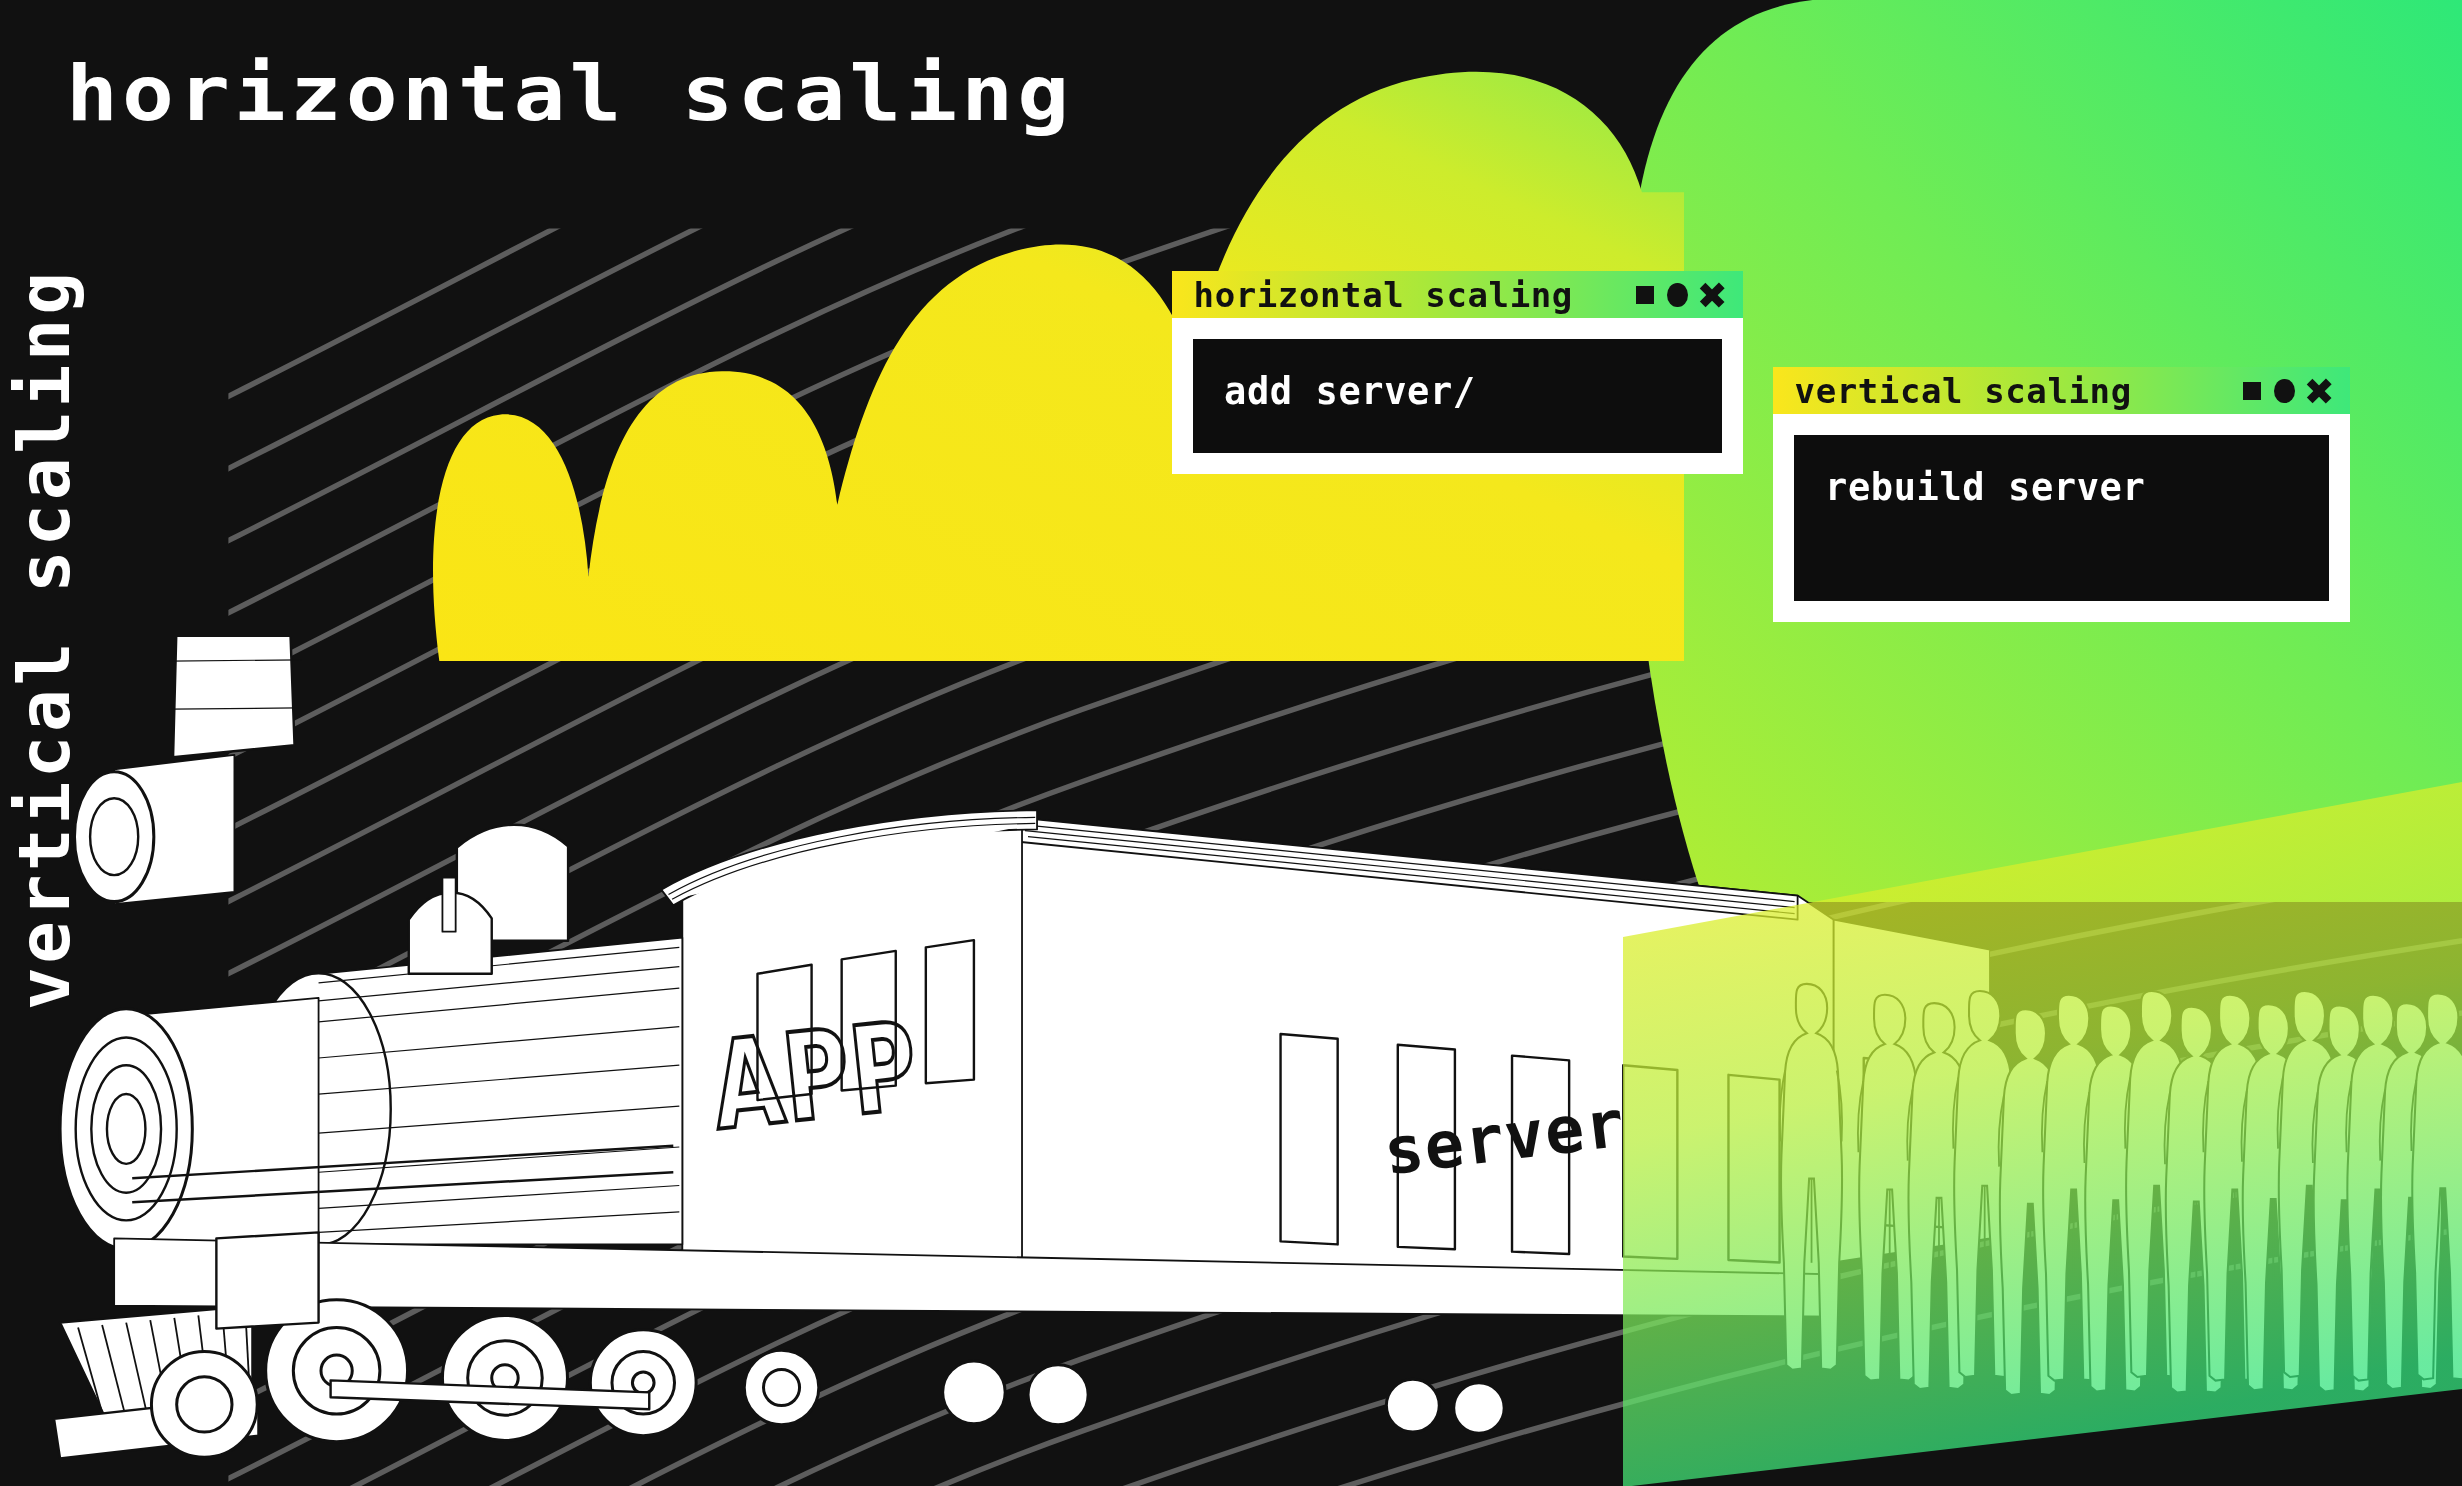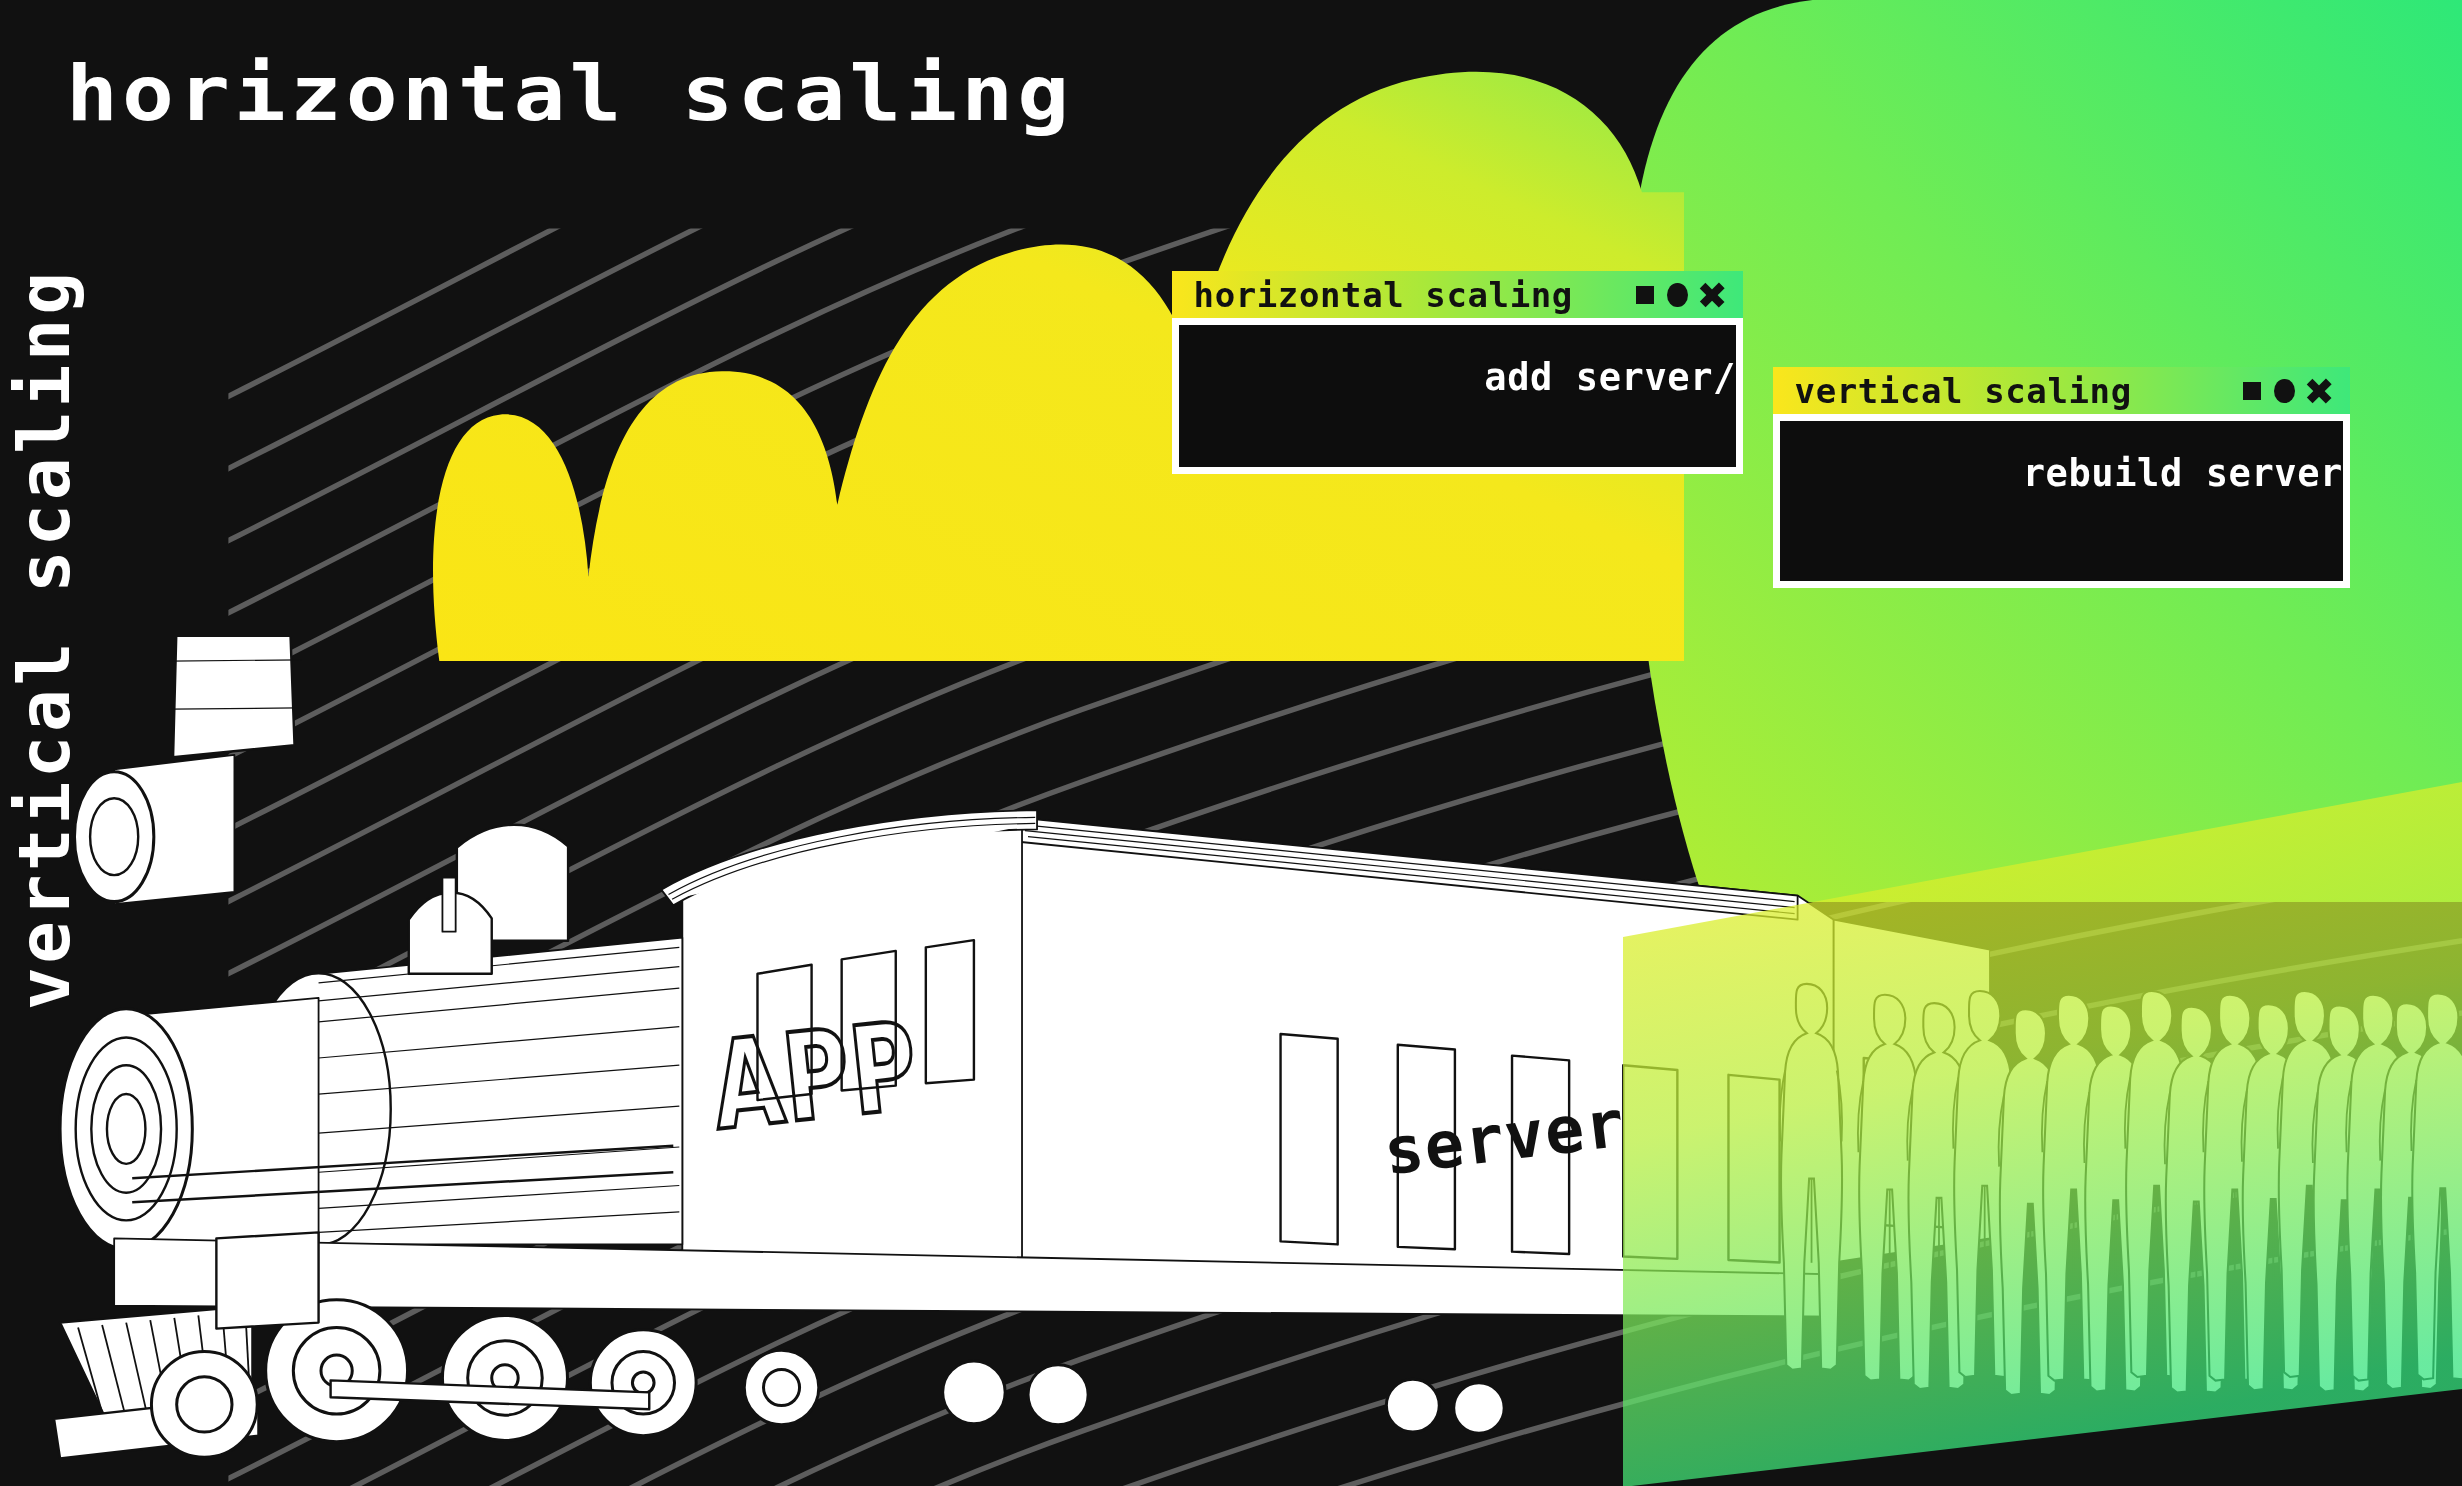--- a/index.html
+++ b/index.html
@@ -84,22 +84,21 @@
   .ctrl-x:before,.ctrl-x:after{
     content:"";position:absolute;left:50%;top:50%;
     width:26.5px;height:7.8px;background:#111;
     transform-origin:center;
   }
   .ctrl-x:before{transform:translate(-50%,-50%) rotate(45deg);}
   .ctrl-x:after{transform:translate(-50%,-50%) rotate(-45deg);}
 
   .win .frame{
     background:#ffffff;
-    padding:7px;
-    text-align:right;
+    padding:21px;
   }
   .win .body{
     background:#0d0d0d;
     width:100%;height:100%;
     padding:31px 0 0 31px;
   }
   .win .bodytext{
     color:#ffffff;
     font-size:37px;
     letter-spacing:0.6px;
@@ -108,21 +107,21 @@
     font-family:"DejaVu Sans Mono","Liberation Mono",monospace;
   }
 
   
   #win-horizontal{left:1172px;top:271px;width:571px;}
   #win-horizontal .frame{height:156px;}
   #win-horizontal .body{height:100%;}
 
   
   #win-vertical{left:1773px;top:367px;width:577px;}
-  #win-vertical .frame{height:174px;}
+  #win-vertical .frame{height:208px;}
   #win-vertical .body{height:100%;}
 
   
   .app-word{
     position:absolute;left:706px;top:1016px;
     font-size:90px;font-weight:700;
     letter-spacing:1.2px;
     color:transparent;
     -webkit-text-stroke:3px #111;
     transform:rotate(-6deg) scaleY(1.35);

